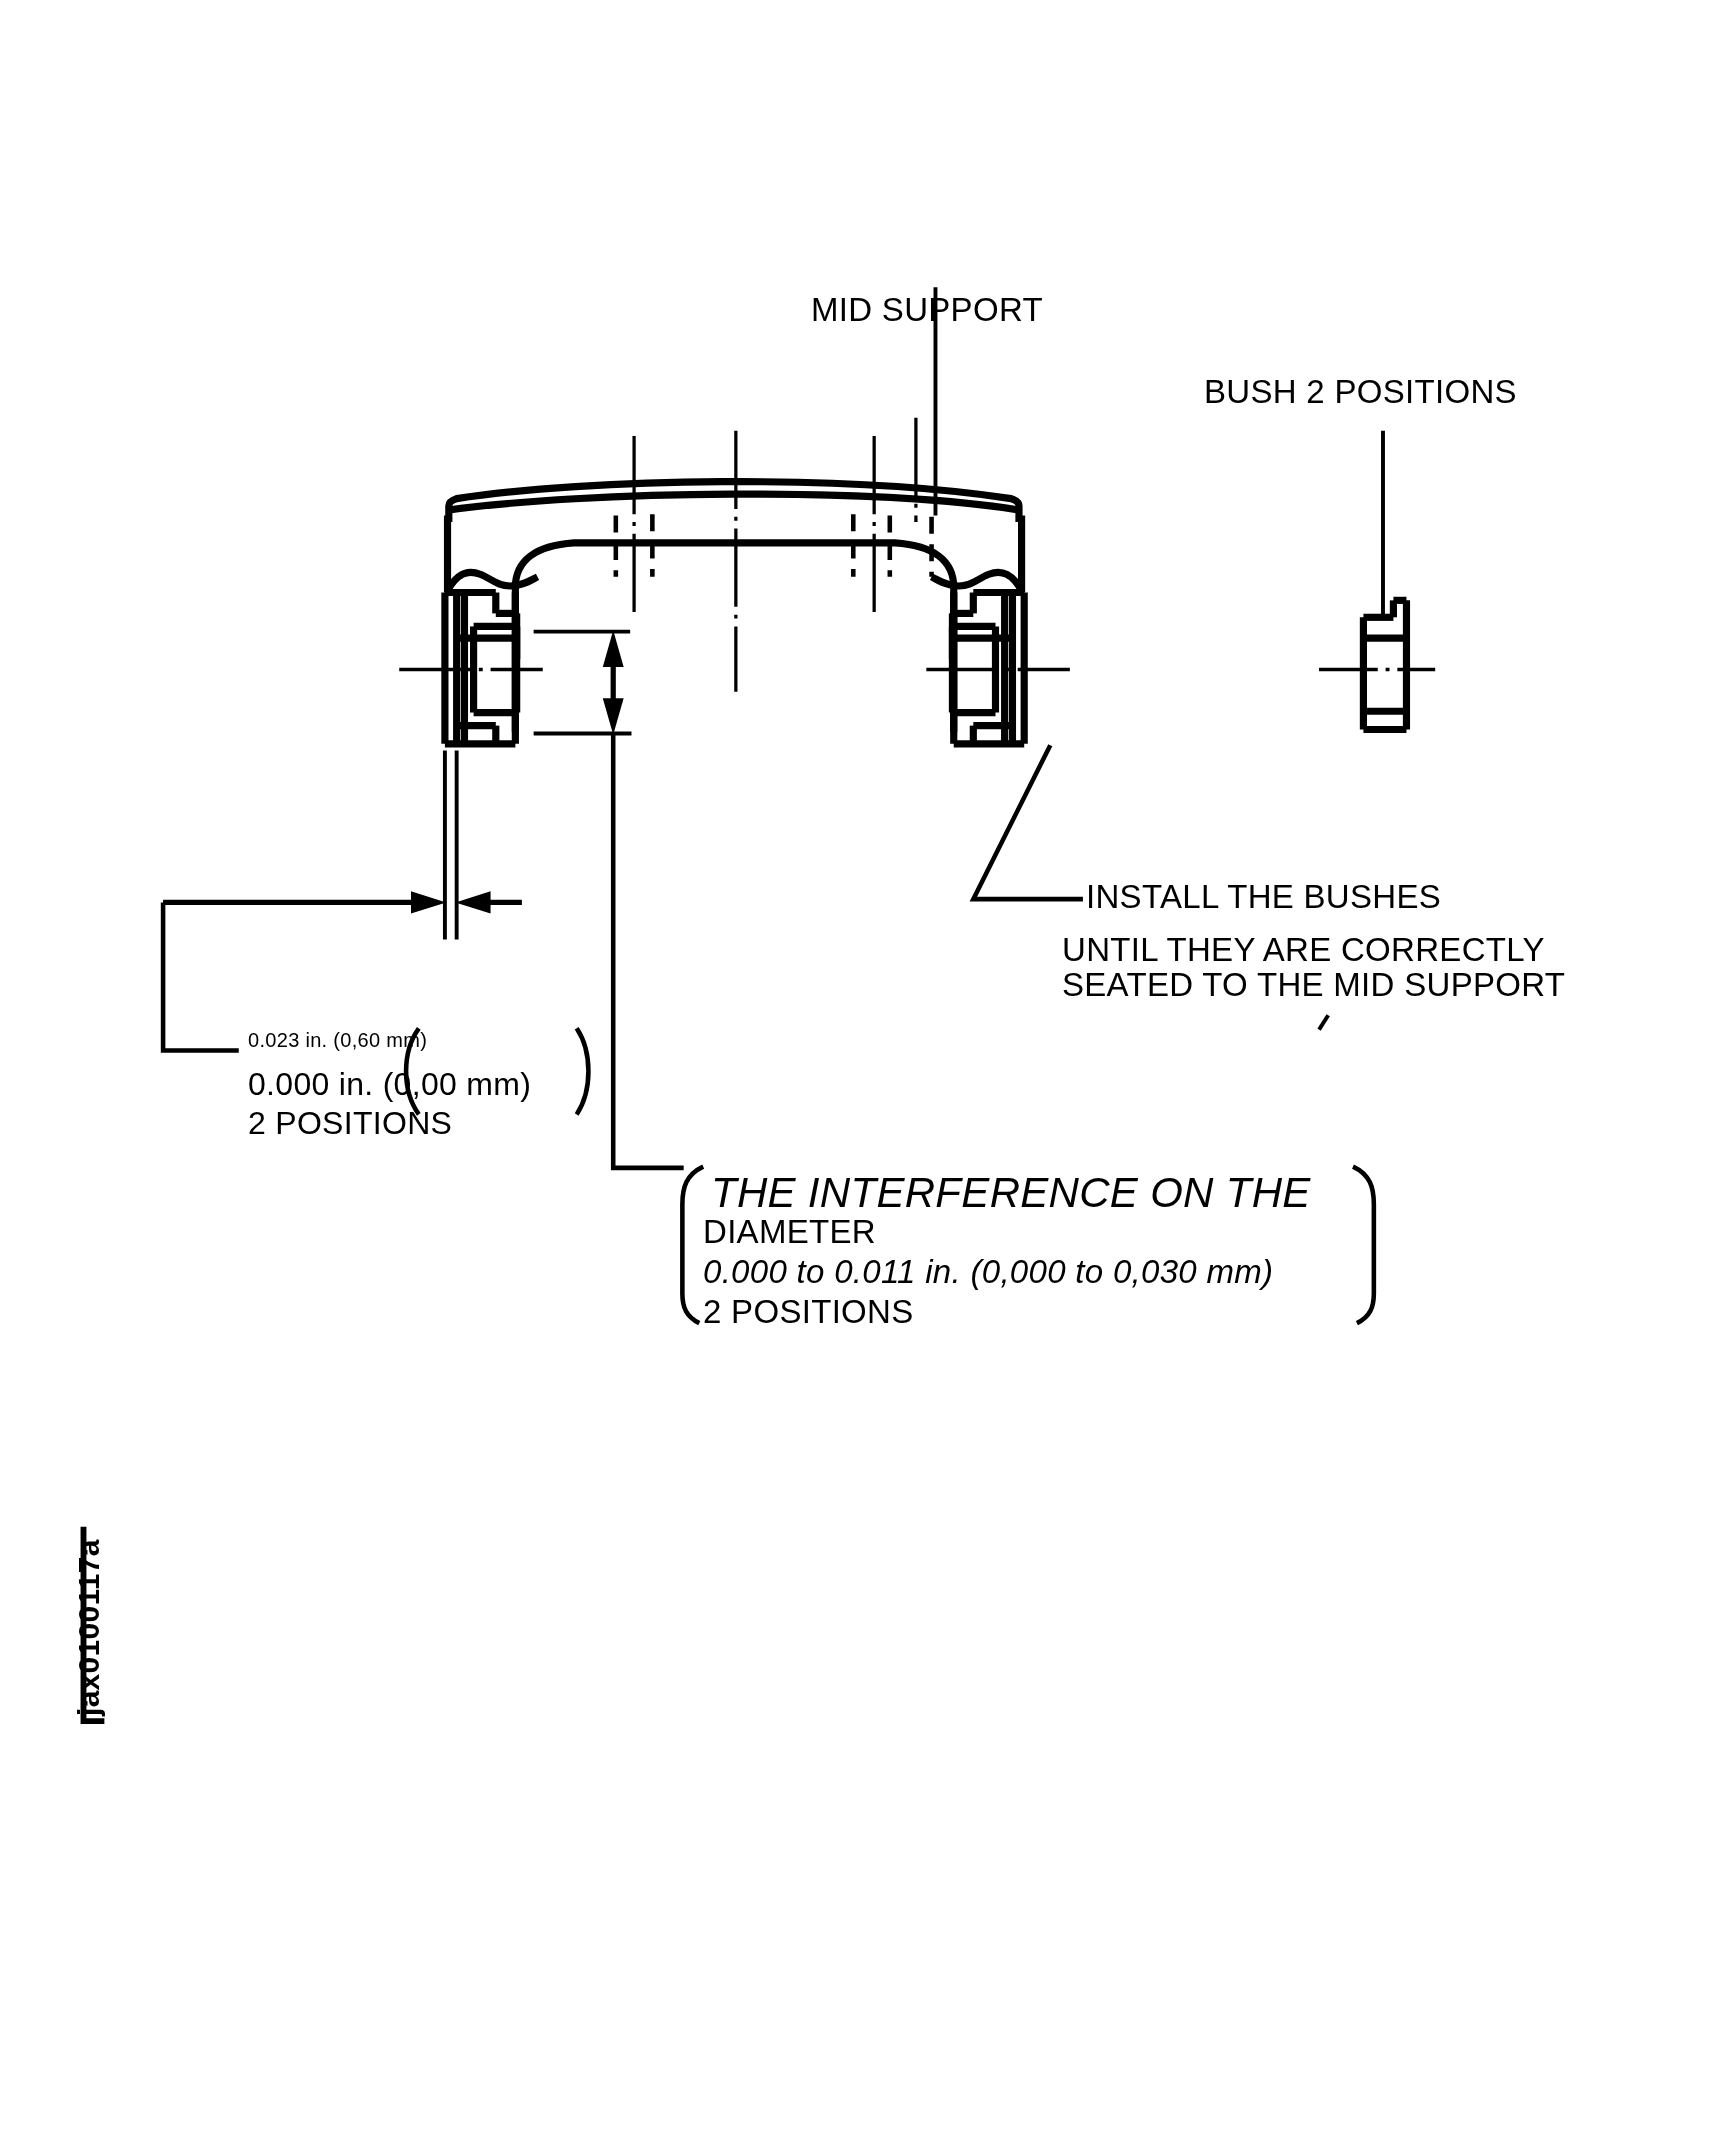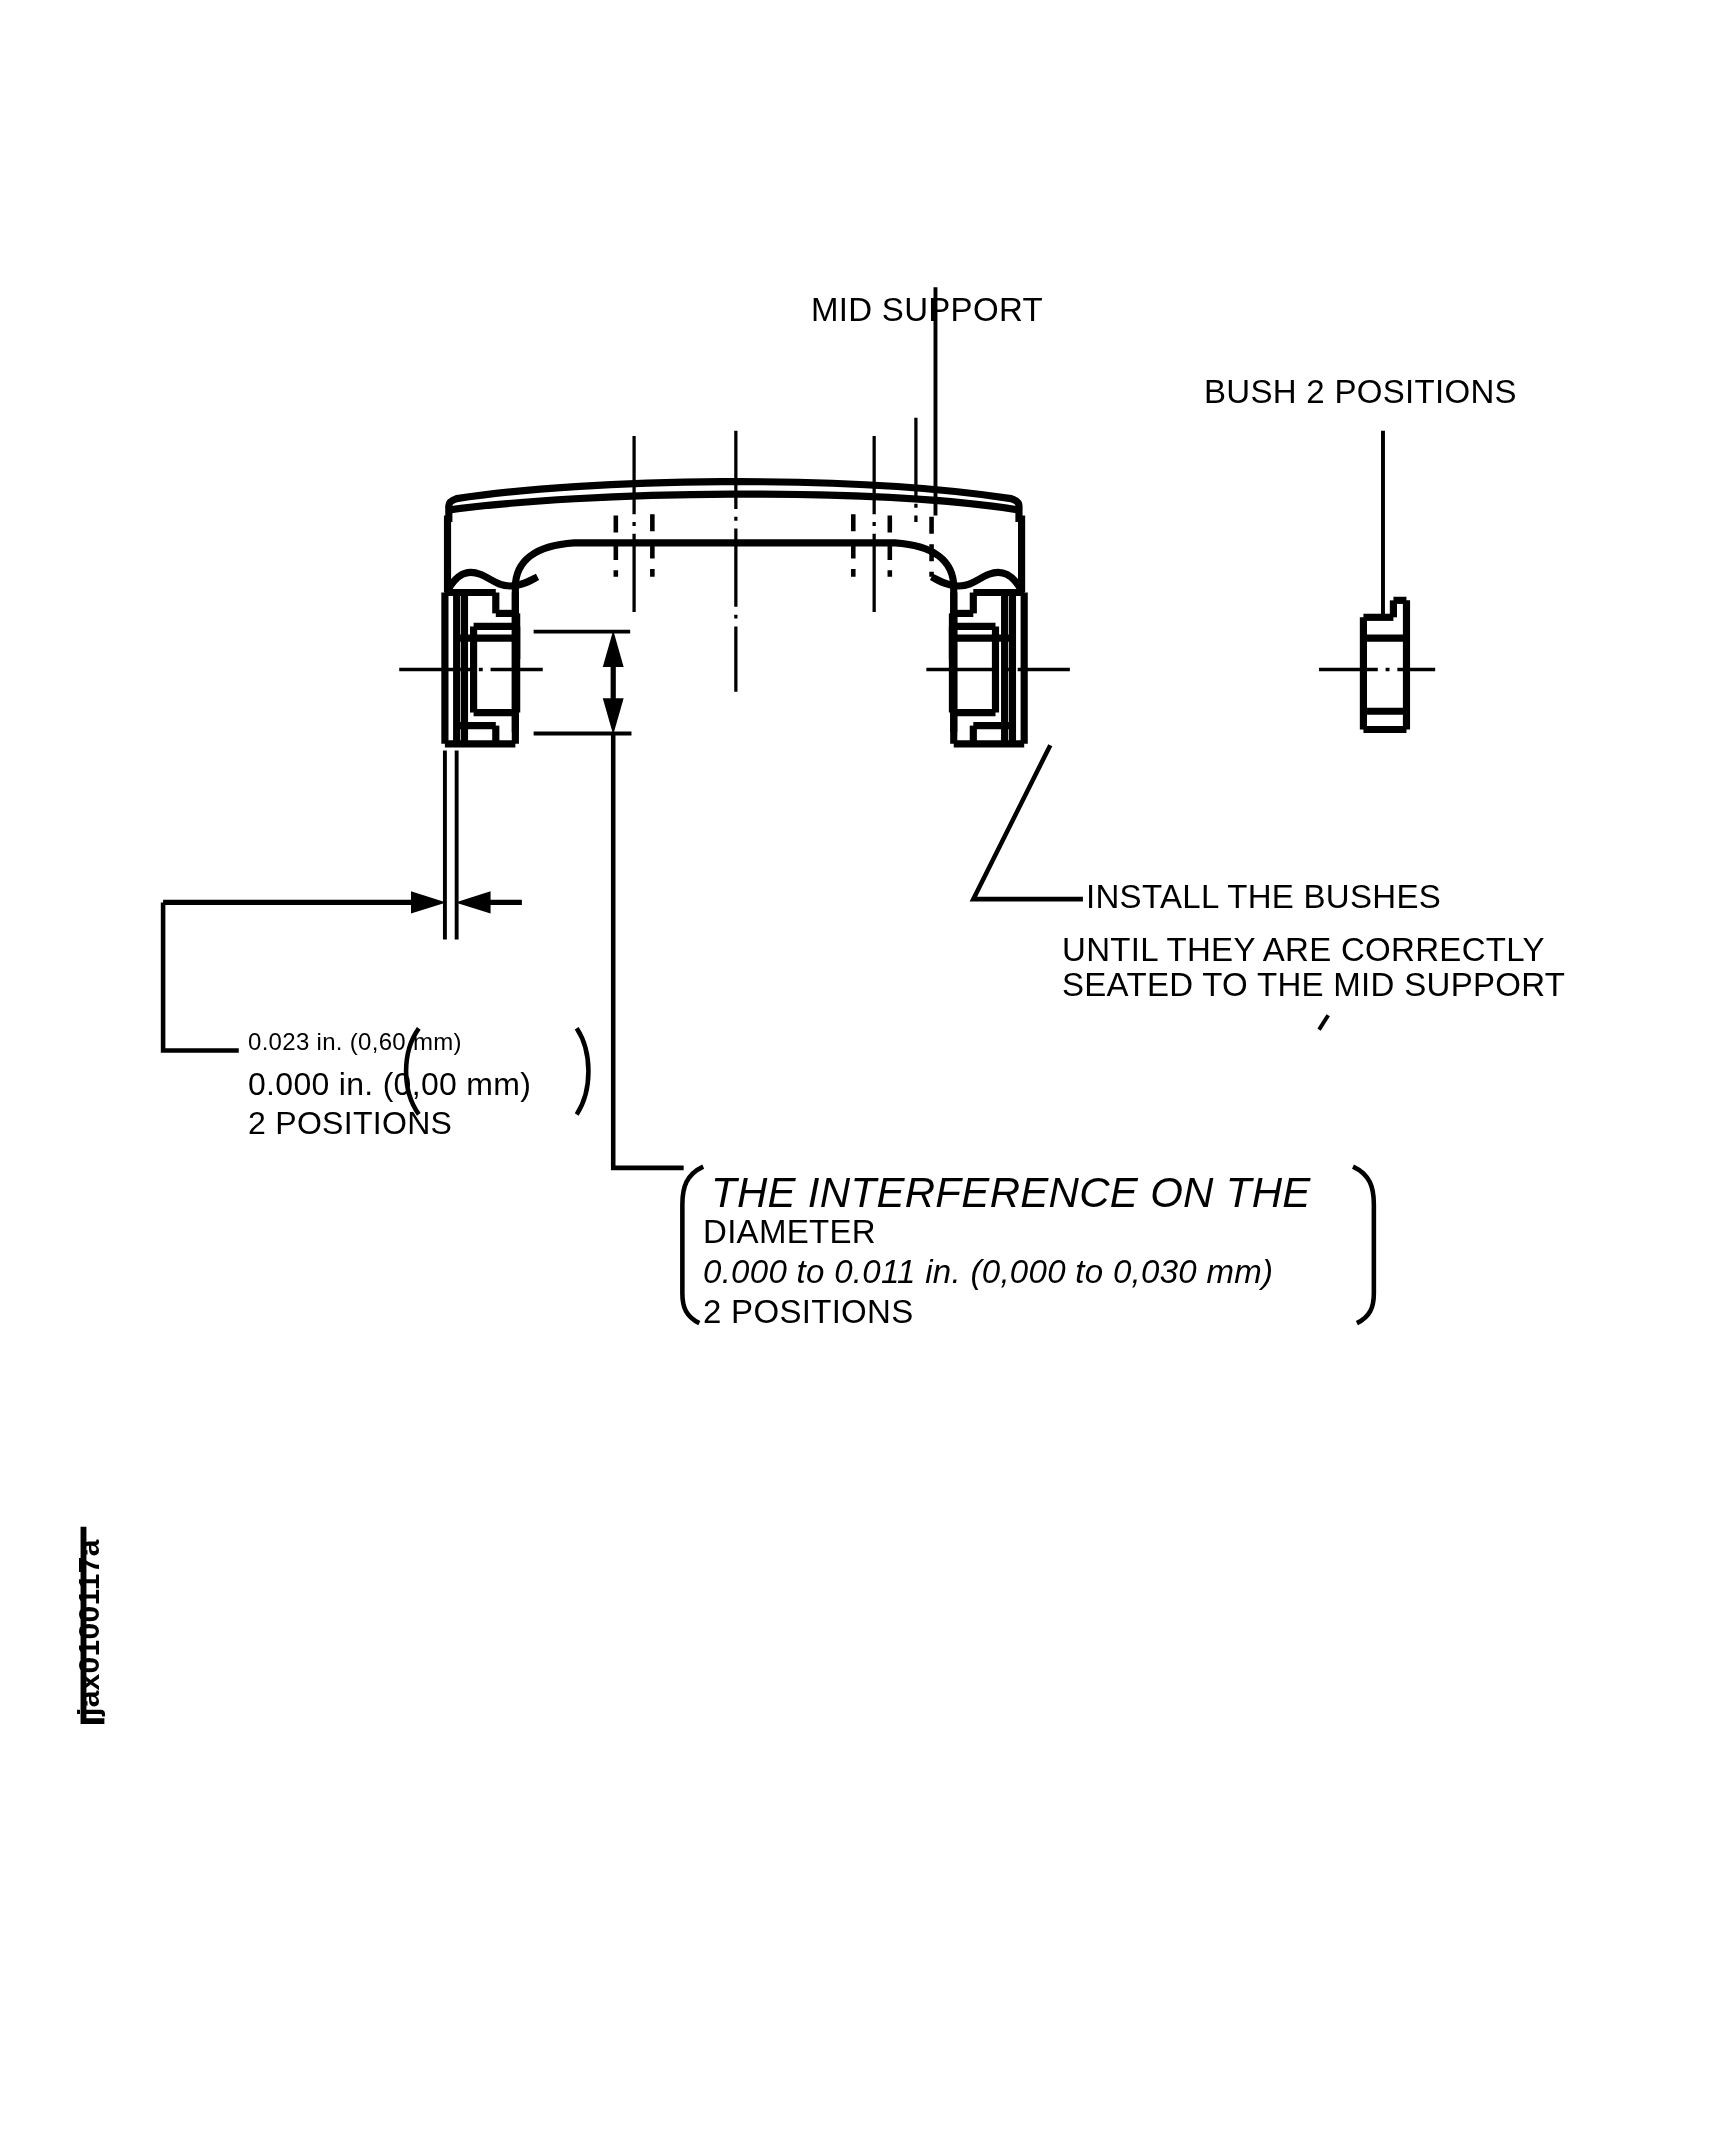--- a/index.html
+++ b/index.html
@@ -29,21 +29,21 @@
     letter-spacing: 0.3px;
     line-height: 1.0;
   }
   .t-mid-support   { left: 811px; top: 249px;  font-size: 33px; margin-top: 44px; }
   .t-bush-2pos     { left: 1204px; top: 375px;  font-size: 33px; }
 
   .t-install-1     { left: 1086px; top: 880px; font-size: 33px; }
   .t-install-2     { left: 1062px; top: 926px; font-size: 33px; margin-top: 7px; }
   .t-install-3     { left: 1062px; top: 968px; font-size: 33px; }
 
-  .t-dim-1         { left: 248px;  top: 1030px; font-size: 24px; }
+  .t-dim-1         { left: 248px;  top: 1030px; font-size: 20px; }
   .t-dim-2         { left: 248px;  top: 1068px; font-size: 32px; }
   .t-dim-3         { left: 248px;  top: 1107px; font-size: 32px; }
 
   .t-int-1         { left: 711px; top: 1172px; font-size: 42px; font-style: italic; }
   .t-int-2         { left: 703px; top: 1215px; font-size: 33px; text-align: center; }
   .t-int-3         { left: 703px; top: 1255px; font-size: 33px; font-style: italic; }
   .t-int-4         { left: 703px; top: 1295px; font-size: 33px; }
 
   .t-figid {
     left: 74px;

